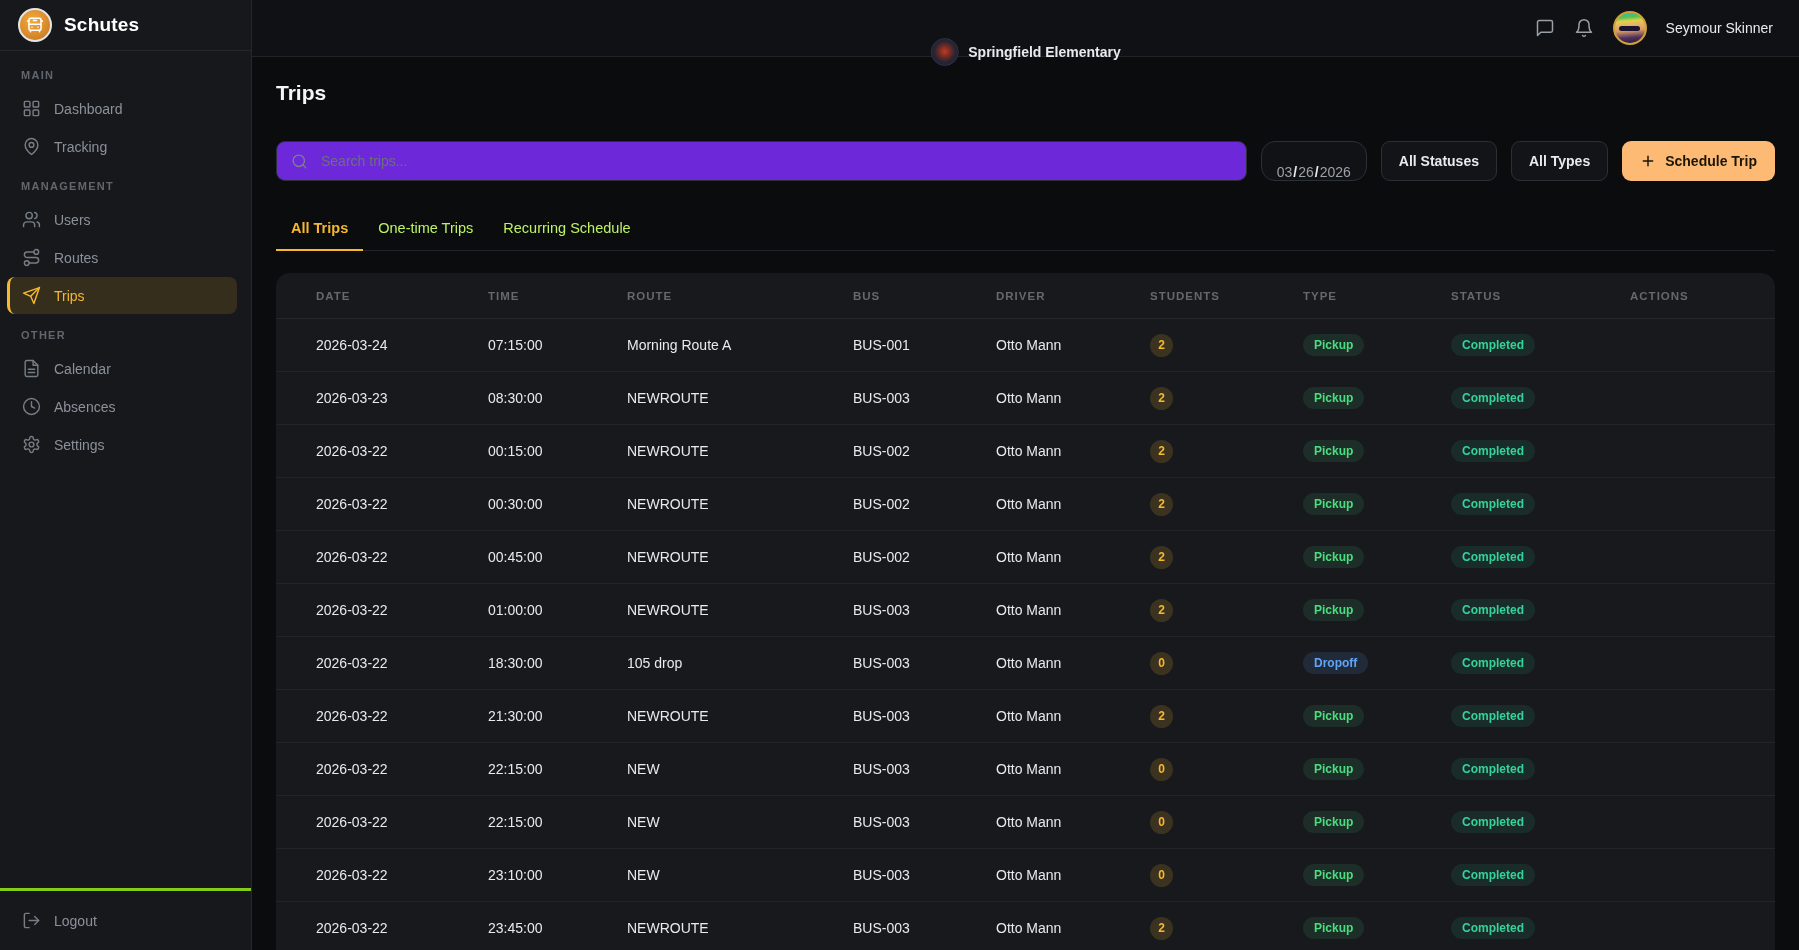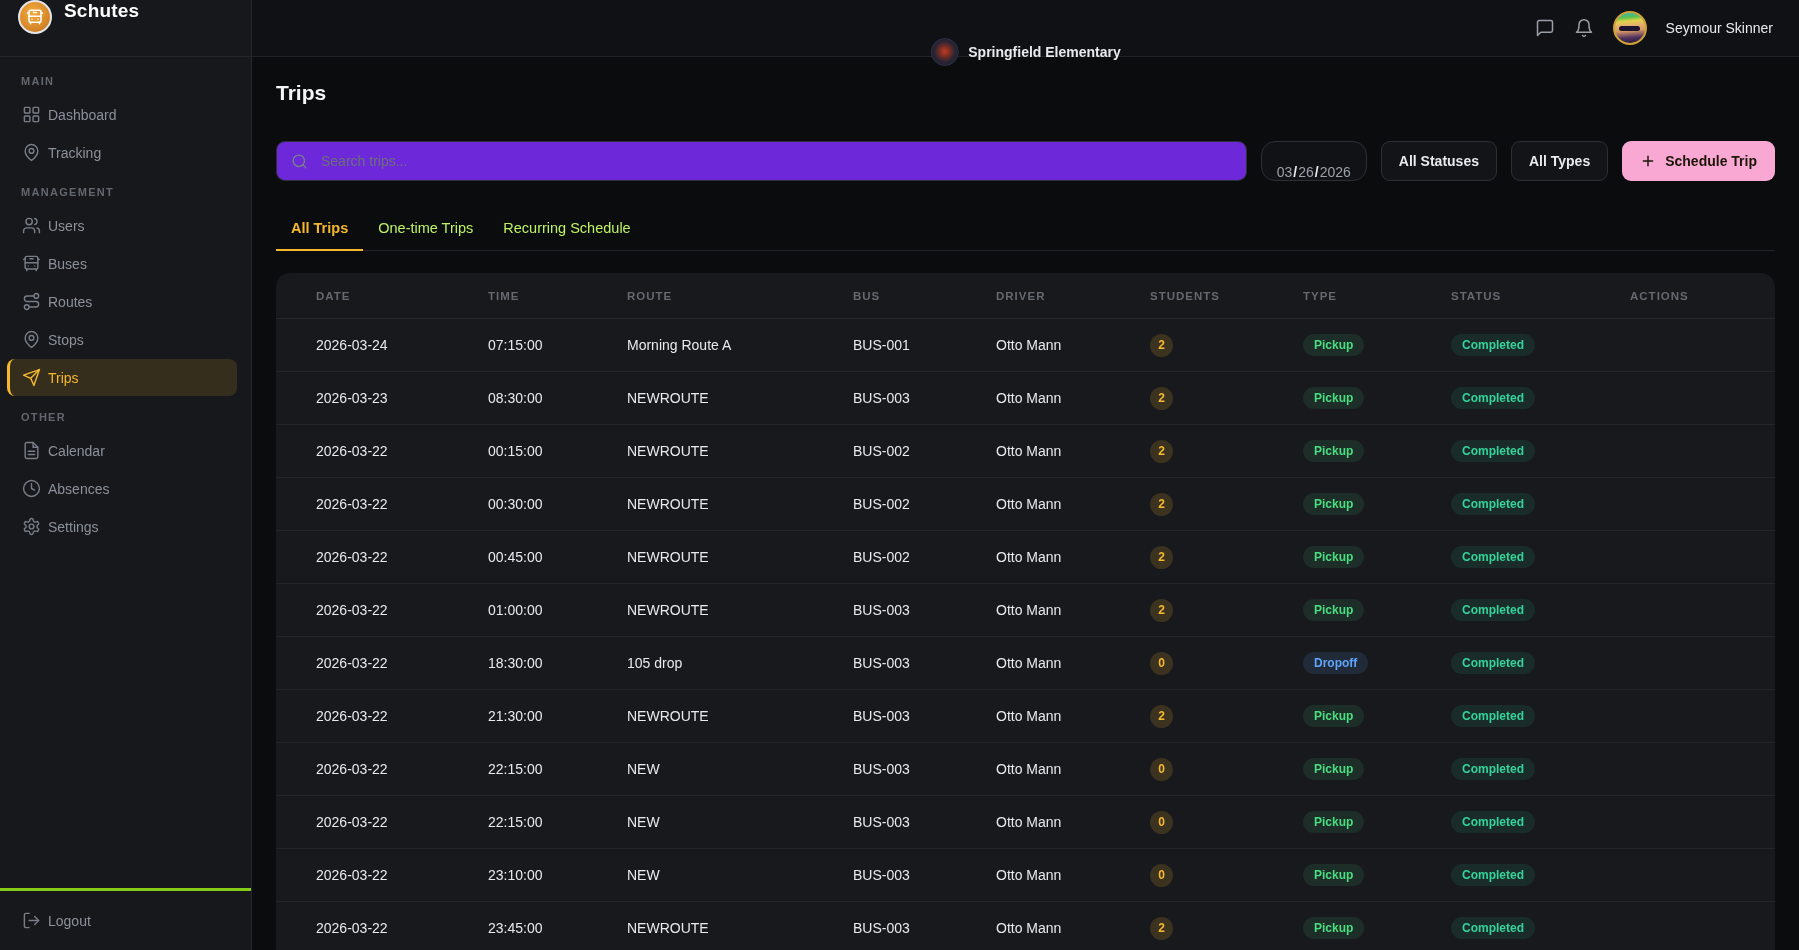--- a/index.html
+++ b/index.html
@@ -12,39 +12,39 @@
   }
   svg { display:block; }
   button { font-family:inherit; }
 
   
   .sidebar {
     width:252px; min-width:252px; background:#17181b;
     border-right:1px solid #26272b; display:flex; flex-direction:column;
   }
   .sidebar-header {
-    height:57px; border-bottom:1px solid #26272b;
-    display:flex; gap:12px; padding:0 18px;
+    height:51px; border-bottom:1px solid #26272b;
+    display:flex; align-items:center; gap:12px; padding:0 18px;
   }
   .logo-badge {
     width:34px; height:34px; border-radius:50%;
     border:2px solid #e3e5e8;
     background:radial-gradient(circle at 42% 35%, #f3ab3c 0%, #d8892a 60%, #b96f1d 100%);
     display:flex; align-items:center; justify-content:center; color:#fff;
   }
   .brand-name { font-size:19px; font-weight:700; color:#ffffff; letter-spacing:.2px; }
 
   .sidebar-nav { flex:1; padding:12px 14px 0 7px; overflow:hidden; }
   .section-label {
     font-size:11px; font-weight:700; letter-spacing:1.3px;
     color:#62666e; padding:14px 0 8px 14px;
   }
   .sidebar-nav .section:first-child .section-label { padding-top:6px; }
   .nav-item {
-    display:flex; align-items:center; gap:7px;
+    display:flex; align-items:center; gap:13px;
     padding:9px 12px; margin:1px 0; border-radius:8px;
     border-left:3px solid transparent;
     color:#8b919b; cursor:pointer;
   }
   .nav-item .icon { width:19px; height:19px; color:#777d87; }
   .nav-item.active {
     background:rgba(245,184,46,.14);
     border-left-color:#f5b82e; color:#f5b82e; font-weight:500;
   }
   .nav-item.active .icon { color:#f5b82e; }
@@ -102,21 +102,21 @@
     border:1px solid #2c2f36; border-radius:14px; padding:0 15px;
     color:#9ba1a9; cursor:pointer; gap:1px;
   }
   .date-field .sep { color:#e8eaec; font-weight:600; }
   .filter-btn {
     background:#131418; border:1px solid #2c2f36; border-radius:9px;
     color:#e8eaec; font-size:14px; font-weight:600; padding:0 17px; cursor:pointer;
   }
   .primary-btn {
     display:flex; align-items:center; gap:9px;
-    background:#f9a8d4; border:none; border-radius:9px;
+    background:#fdba74; border:none; border-radius:9px;
     color:#1a1506; font-size:14px; font-weight:600; padding:0 18px; cursor:pointer;
   }
   .primary-btn .icon { width:16px; height:16px; }
 
   .tabs { display:flex; border-bottom:1px solid #222327; }
   .tab {
     padding:11px 15px 13px 15px; color:#bef264; cursor:pointer;
     border-bottom:2px solid transparent; margin-bottom:-1px; font-size:14.5px;
   }
   .tab.active { color:#f5b82e; border-bottom-color:#f5b82e; font-weight:600; }
@@ -210,57 +210,32 @@
               <svg viewBox="0 0 24 24" fill="none" stroke="currentColor" stroke-width="1.8" stroke-linecap="round" stroke-linejoin="round">
                 <path d="M16 21v-2a4 4 0 0 0-4-4H6a4 4 0 0 0-4 4v2"></path>
                 <circle cx="9" cy="7" r="4"></circle>
                 <path d="M22 21v-2a4 4 0 0 0-3-3.87"></path>
                 <path d="M16 3.13a4 4 0 0 1 0 7.75"></path>
               </svg>
             </span>
     <span>Users</span>
   </div>
 
-  <div class="nav-item">
-    <span class="icon">
-              <svg viewBox="0 0 24 24" fill="none" stroke="currentColor" stroke-width="1.8" stroke-linecap="round" stroke-linejoin="round">
-                <path d="M4 6 2 7"></path>
-                <path d="M10 6h4"></path>
-                <path d="m22 7-2-1"></path>
-                <rect x="4" y="3" width="16" height="16" rx="2"></rect>
-                <path d="M4 11h16"></path>
-                <path d="M8 15h.01"></path>
-                <path d="M16 15h.01"></path>
-                <path d="M6 19v2"></path>
-                <path d="M18 21v-2"></path>
-              </svg>
-            </span>
-    <span>Buses</span>
-  </div>
 
   <div class="nav-item">
     <span class="icon">
               <svg viewBox="0 0 24 24" fill="none" stroke="currentColor" stroke-width="1.8" stroke-linecap="round" stroke-linejoin="round">
                 <circle cx="6" cy="19" r="3"></circle>
                 <path d="M9 19h8.5a3.5 3.5 0 0 0 0-7h-11a3.5 3.5 0 0 1 0-7H15"></path>
                 <circle cx="18" cy="5" r="3"></circle>
               </svg>
             </span>
     <span>Routes</span>
   </div>
 
-  <div class="nav-item">
-    <span class="icon">
-              <svg viewBox="0 0 24 24" fill="none" stroke="currentColor" stroke-width="1.8" stroke-linecap="round" stroke-linejoin="round">
-                <path d="M20 10c0 6-8 12-8 12s-8-6-8-12a8 8 0 0 1 16 0Z"></path>
-                <circle cx="12" cy="10" r="3"></circle>
-              </svg>
-            </span>
-    <span>Stops</span>
-  </div>
 
   <div class="nav-item active">
     <span class="icon">
               <svg viewBox="0 0 24 24" fill="none" stroke="currentColor" stroke-width="1.8" stroke-linecap="round" stroke-linejoin="round">
                 <path d="m22 2-7 20-4-9-9-4Z"></path>
                 <path d="M22 2 11 13"></path>
               </svg>
             </span>
     <span>Trips</span>
   </div>

